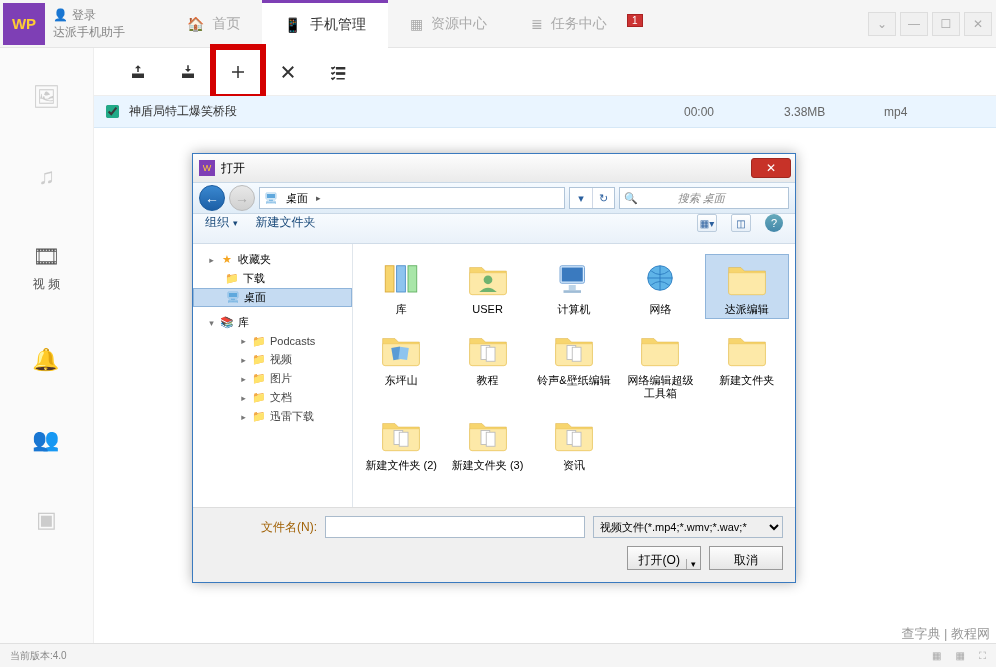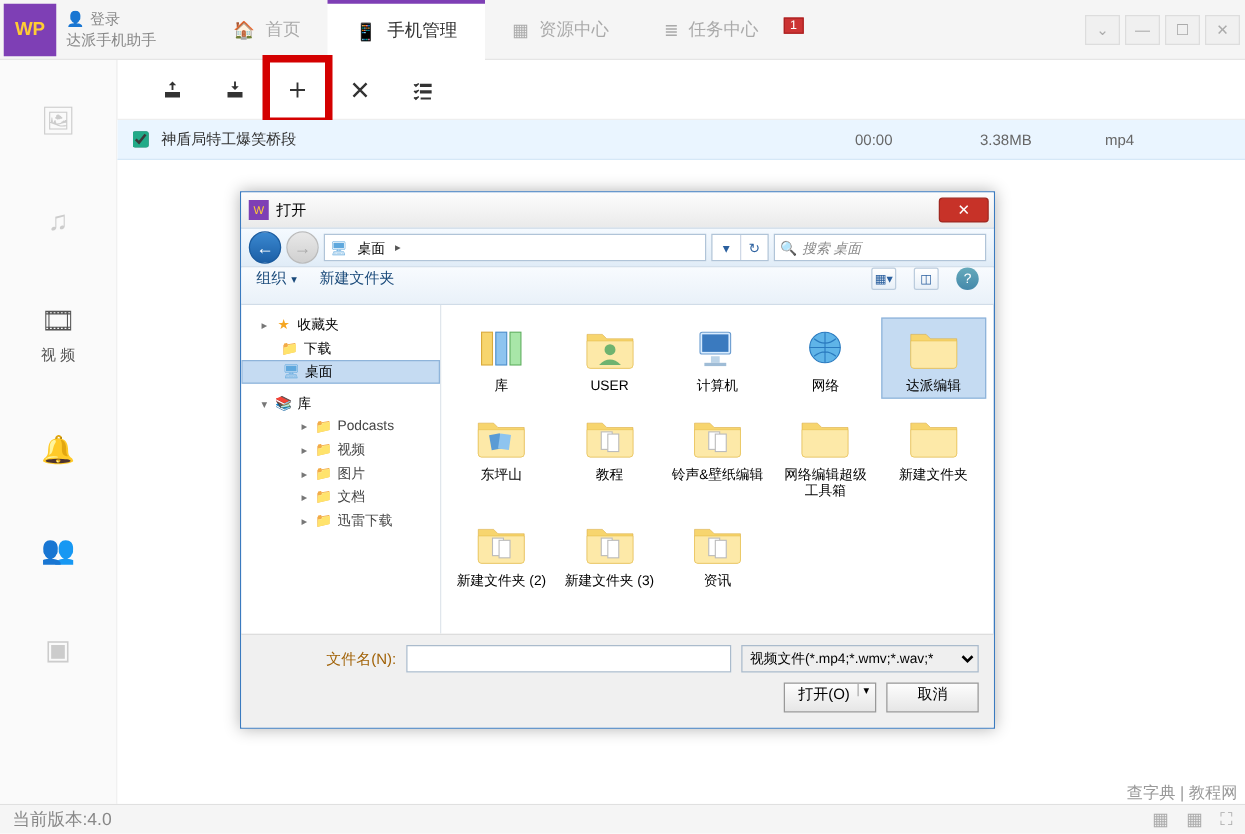--- a/index.html
+++ b/index.html
@@ -26,21 +26,21 @@
 .main-area { flex: 1; display: flex; flex-direction: column; }
 .toolbar { height: 48px; display: flex; align-items: center; gap: 18px; padding-left: 28px; border-bottom: 1px solid #eee; }
 .tool-btn { width: 32px; height: 32px; display: flex; align-items: center; justify-content: center; color: #333; font-size: 18px; cursor: pointer; }
 .tool-btn.highlighted { outline: 6px solid #d40000; outline-offset: 6px; }
 .file-list { flex: 1; background: #fff; }
 .file-row { height: 32px; display: flex; align-items: center; padding: 0 12px; background: #eaf5ff; border-bottom: 1px solid #d6e8f7; font-size: 12px; color: #333; }
 .file-chk { margin-right: 10px; accent-color: #2a8; }
 .file-name { flex: 1; }
 .file-col { width: 100px; text-align: left; color: #666; }
 
-.statusbar { height: 24px; background: #f5f5f5; border-top: 1px solid #e0e0e0; font-size: 14px; color: #888; display: flex; align-items: center; padding: 0 10px; }
+.statusbar { height: 24px; background: #f5f5f5; border-top: 1px solid #e0e0e0; font-size: 10px; color: #888; display: flex; align-items: center; padding: 0 10px; }
 .status-right { margin-left: auto; display: flex; gap: 14px; color: #aaa; }
 
 
 .dialog { position: absolute; top: 153px; left: 192px; width: 604px; height: 430px; background: #fff; border: 1px solid #3a7abf; box-shadow: 0 0 12px rgba(0,0,0,0.3); display: flex; flex-direction: column; }
 .dlg-title { height: 28px; background: linear-gradient(#fdfdfd,#eaeaea); display: flex; align-items: center; padding-left: 6px; font-size: 12px; }
 .dlg-title-icon { width: 16px; height: 16px; background:#7e3fb5; color:#ffcc33; font-size:9px; display:flex; align-items:center; justify-content:center; margin-right:6px;}
 .dlg-close { margin-left: auto; width: 40px; height: 20px; background: #c73228; border-radius: 3px; color: #fff; display: flex; align-items: center; justify-content: center; font-size: 12px; margin-right: 4px; cursor: pointer; border: 1px solid #a02820;}
 .dlg-nav { height: 32px; background: linear-gradient(#f5faff,#e0ecf7); display: flex; align-items: center; padding: 0 6px; gap: 4px; border-top:1px solid #c9d8e6; border-bottom:1px solid #c9d8e6;}
 .nav-arrow { width: 26px; height: 26px; border-radius: 50%; background: linear-gradient(#3a88d0,#1c5fa6); color: #fff; display: flex; align-items: center; justify-content: center; font-size: 14px; cursor: pointer; border:1px solid #195a9e;}
 .nav-arrow.disabled { background: linear-gradient(#e8e8e8,#d0d0d0); color:#aaa; border-color:#bbb;}
@@ -81,21 +81,21 @@
 .folder-svg { width:42px; height:38px; }
 .folder-back { fill:#f7d56e; stroke:#d9a93a; stroke-width:0.5;}
 .folder-front { fill:#fde9a8; stroke:#e6bd4a; stroke-width:0.5;}
 
 .dlg-bottom { padding: 8px 12px 12px 12px; background:#f0f0f0; border-top:1px solid #ddd;}
 .filename-row { display: flex; align-items: center; gap: 8px; font-size: 12px; margin-bottom: 8px; justify-content:flex-end;}
 .filename-row label { color: #a16207; }
 .filename-input { width: 260px; height: 22px; border: 1px solid #abc; font-size:11px; padding:0 4px;}
 .filetype-select { width: 190px; height: 22px; border: 1px solid #abc; font-size: 11px; padding:0 2px;}
 .dlg-buttons { display: flex; justify-content: flex-end; gap: 8px; }
-.dlg-btn { min-width: 74px; height: 24px; border: 1px solid #999; background: linear-gradient(#fdfdfd,#e6e6e6); font-size: 12px; cursor: pointer; display:flex; align-items:flex-start; justify-content:center; gap:2px; padding:0 8px;}
+.dlg-btn { min-width: 74px; height: 24px; border: 1px solid #999; background: linear-gradient(#fdfdfd,#e6e6e6); font-size: 12px; cursor: pointer; display:flex; align-items:flex-end; justify-content:center; gap:2px; padding:0 8px;}
 .dlg-btn.split { padding-right:2px;}
 .dlg-btn .split-arrow { border-left:1px solid #aaa; margin-left:4px; padding-left:4px; font-size:9px;}
 
 .watermark { position:absolute; right:6px; bottom:24px; font-size:13px; color:#999;margin-top:44px; }
 
 svg.icon-svg { width:1em; height:1em; }
 </style>
 </head>
 <body>
 
@@ -229,21 +229,21 @@
       <span class="tree-icon monitor-ic">🖥</span>
       <span class="addr-seg">桌面</span>
       <span class="addr-chev">▸</span>
     </div>
     <div class="refresh-btns">
       <div class="refresh-btn">▾</div>
       <div class="refresh-btn">↻</div>
     </div>
     <div class="search-bar">
       <span>🔍</span>
-      <span style="font-style:italic;">搜索 桌面</span>
+      <span style="font-style:italic;margin-left:36px;">搜索 桌面</span>
     </div>
   </div>
 
   <div class="dlg-toolbar">
     <div class="dlg-tool">
       <span>组织</span>
       <span style="font-size:9px;">▾</span>
     </div>
     <div class="dlg-tool">
       <span>新建文件夹</span>

